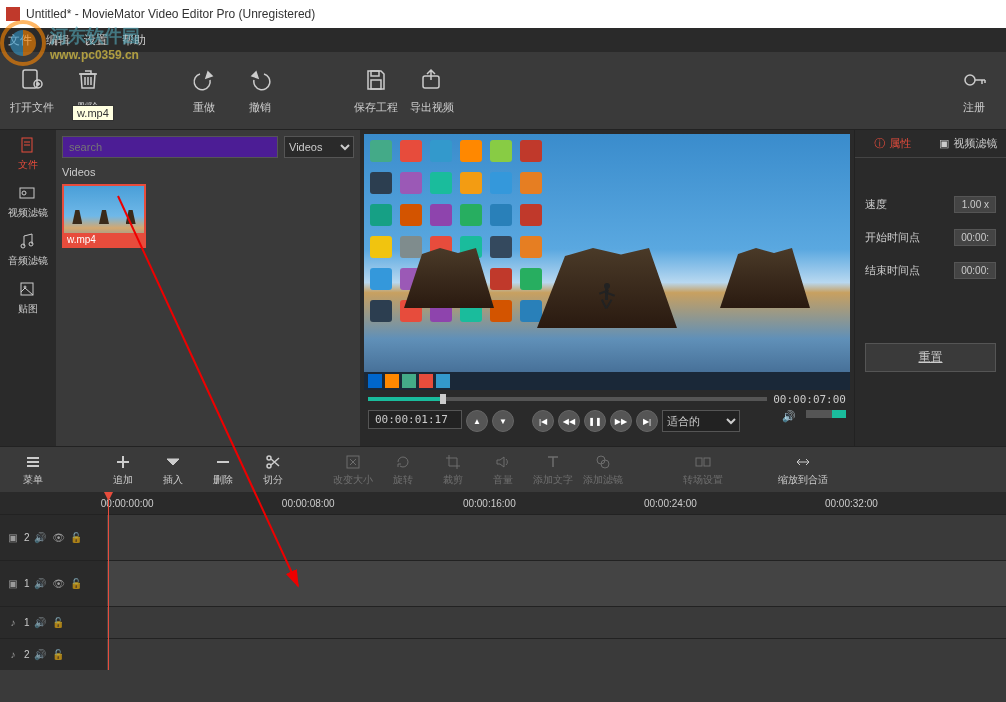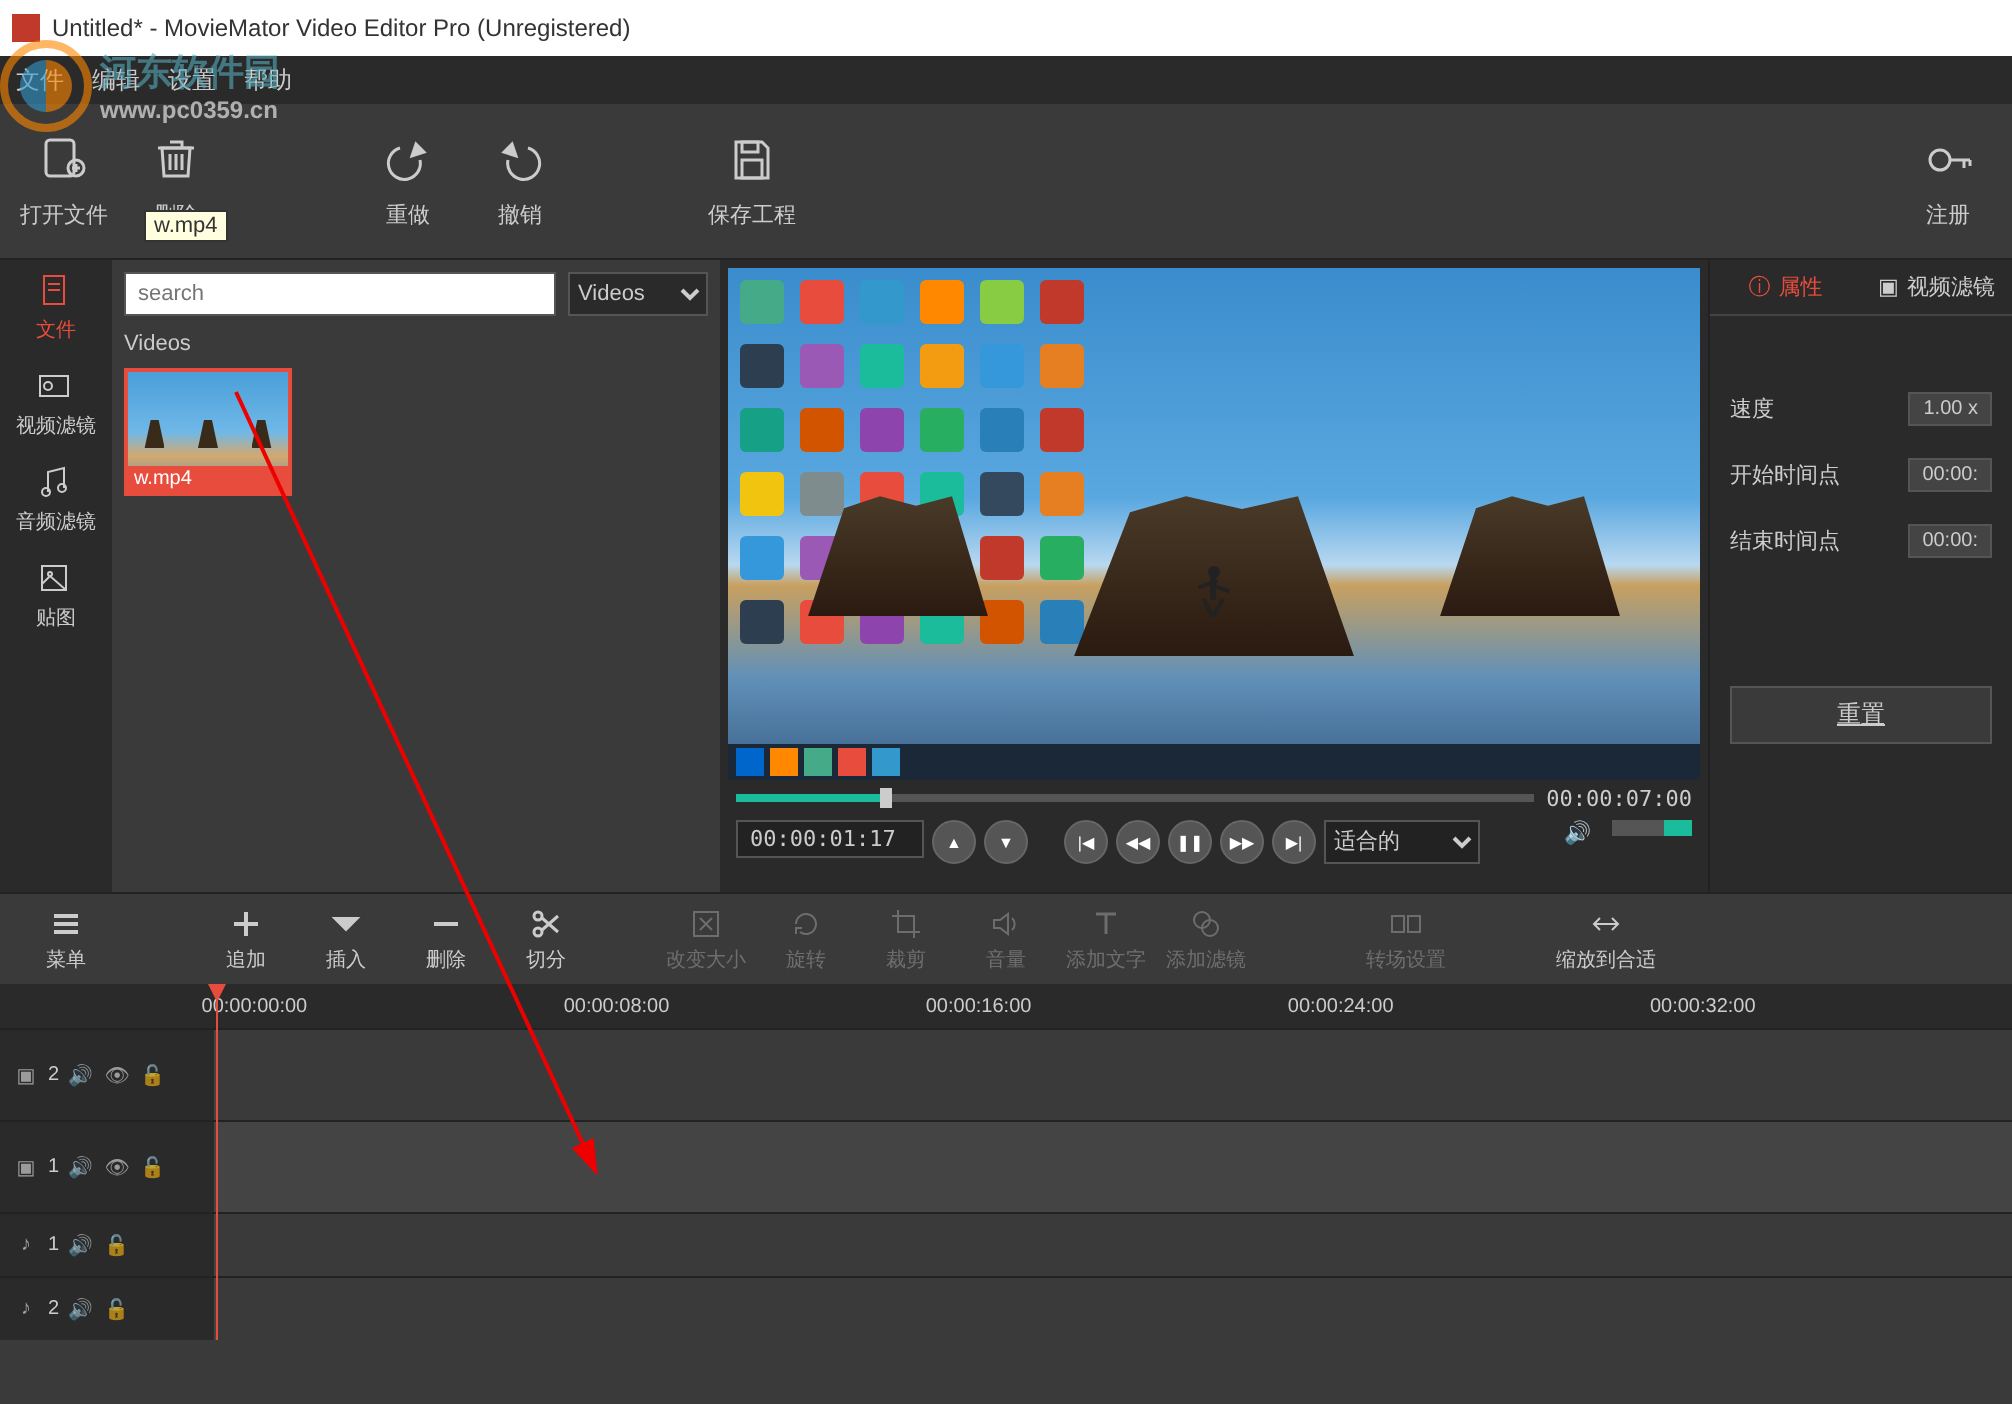--- a/index.html
+++ b/index.html
@@ -16,21 +16,21 @@
 .tbtn span { font-size: 11px; }
 .tgap { width: 60px; }
 .main { display: flex; height: 316px; }
 .sidetabs { width: 56px; background: #2a2a2a; display: flex; flex-direction: column; }
 .stab { height: 48px; display: flex; flex-direction: column; align-items: center; justify-content: center; cursor: pointer; gap: 2px; }
 .stab.active { color: #e74c3c; }
 .stab .ic { width: 20px; height: 20px; }
 .stab span { font-size: 10px; }
 .filespanel { width: 304px; background: #3a3a3a; padding: 6px; }
 .searchrow { display: flex; gap: 6px; margin-bottom: 8px; }
-.searchrow input { flex: 1; background: #ffffff; border: 1px solid #555; color: #888; padding: 3px 6px; font-size: 11px; height: 22px; }
+.searchrow input { flex: 1; background: #4c1d95; border: 1px solid #555; color: #888; padding: 3px 6px; font-size: 11px; height: 22px; }
 .searchrow select { background: #2a2a2a; border: 1px solid #555; color: #ccc; font-size: 11px; height: 22px; width: 70px; }
 .fsection { font-size: 11px; color: #ccc; margin-bottom: 6px; }
 .thumb { width: 84px; height: 64px; border: 2px solid #e74c3c; position: relative; cursor: pointer; background: linear-gradient(to bottom, #4a9fd8 0%, #6fb8e8 50%, #d4a870 70%, #5a8cb0 100%); }
 .thumb .rocks { position:absolute; bottom:22px; left:0; right:0; height:14px; display:flex; justify-content:space-around;}
 .thumb .rock{ width:10px; height:14px; background:#3a2a1a; clip-path:polygon(30% 0,70% 0,100% 100%,0 100%);}
 .thumb .lbl { position: absolute; bottom: 0; left: 0; right: 0; background: #e74c3c; color: #fff; font-size: 10px; padding: 1px 3px; }
 .tooltip { position: absolute; background: #ffffe0; border: 1px solid #333; color: #333; font-size: 11px; padding: 1px 4px; }
 .preview { flex: 1; background: #2a2a2a; display: flex; flex-direction: column; padding: 4px; }
 .previewimg { flex: 1; background: linear-gradient(to bottom, #3a8ccc 0%, #5aa8e0 45%, #b8d8f0 58%, #c8a060 62%, #6090b8 80%, #3a6088 100%); position: relative; overflow: hidden; }
 .deskicons { position: absolute; top: 6px; left: 6px; display: grid; grid-template-columns: repeat(6, 26px); grid-auto-rows: 30px; gap: 2px 4px; }
@@ -84,21 +84,21 @@
 
 <div class="titlebar">
   <div class="ico"></div>
   <span>Untitled* - MovieMator Video Editor Pro (Unregistered)</span>
 </div>
 
 <div class="watermark">
   <div class="logo"></div>
   <div>
     <div style="color:#5ab;">河东软件园</div>
-    <div style="font-size:12px;color:#ffffff;">www.pc0359.cn</div>
+    <div style="font-size:12px;color:#fde047;">www.pc0359.cn</div>
   </div>
 </div>
 
 <div class="menubar">
   <span>文件</span>
   <span>编辑</span>
   <span>设置</span>
   <span>帮助</span>
 </div>
 
@@ -148,20 +148,29 @@
   <div class="tgap"></div>
   <div class="tbtn">
     <div class="ic">
         <svg width="28" height="28" viewBox="0 0 28 28" stroke="#ccc" fill="none" stroke-width="1.5">
           <path d="M6 5h13l3 3v15H6z"></path>
           <rect x="9" y="5" width="8" height="5"></rect>
           <rect x="9" y="14" width="10" height="9"></rect>
         </svg>
       </div>
     <span>保存工程</span>
+  </div>
+  <div class="tbtn">
+    <div class="ic">
+        <svg width="28" height="28" viewBox="0 0 28 28" stroke="#ccc" fill="none" stroke-width="1.5">
+          <rect x="5" y="10" width="16" height="12" rx="2"></rect>
+          <path d="M13 14v-10M9 8l4-4 4 4" fill="none"></path>
+        </svg>
+      </div>
+    <span>导出视频</span>
   </div>
   <div style="flex:1"></div>
   <div class="tbtn">
     <div class="ic">
         <svg width="28" height="28" viewBox="0 0 28 28" stroke="#ccc" fill="none" stroke-width="1.5">
           <circle cx="10" cy="14" r="5"></circle>
           <path d="M15 14h10M22 14v4M25 14v3"></path>
         </svg>
       </div>
     <span>注册</span>

